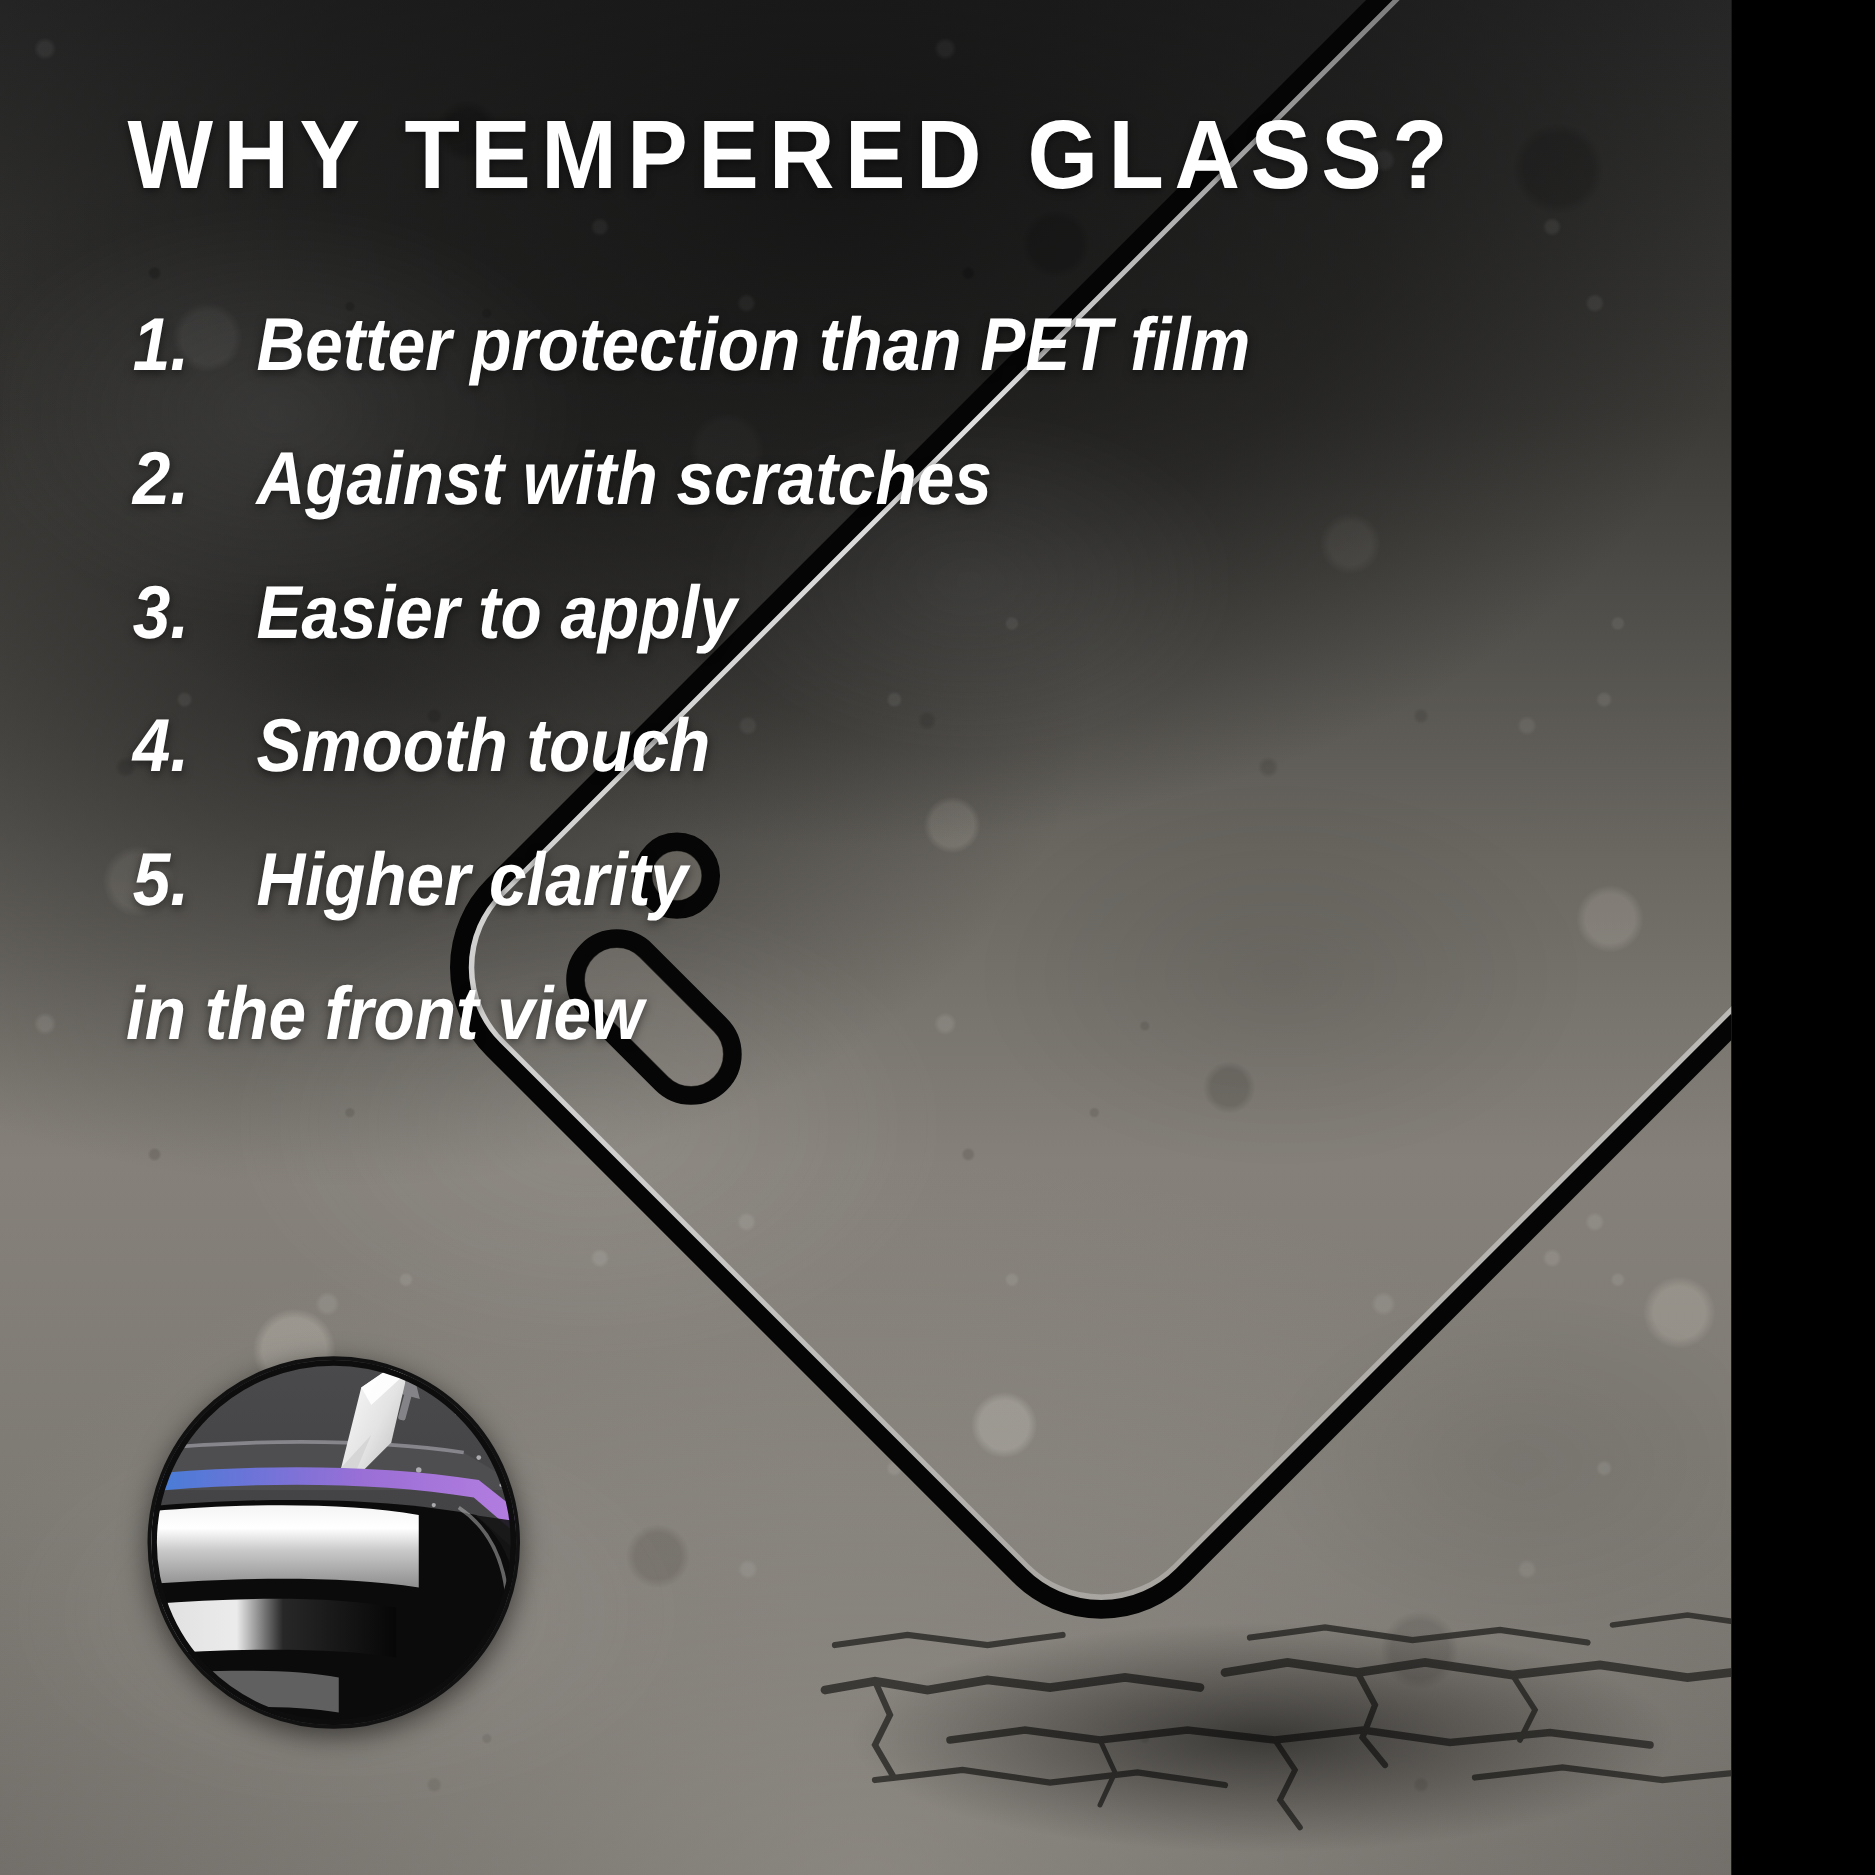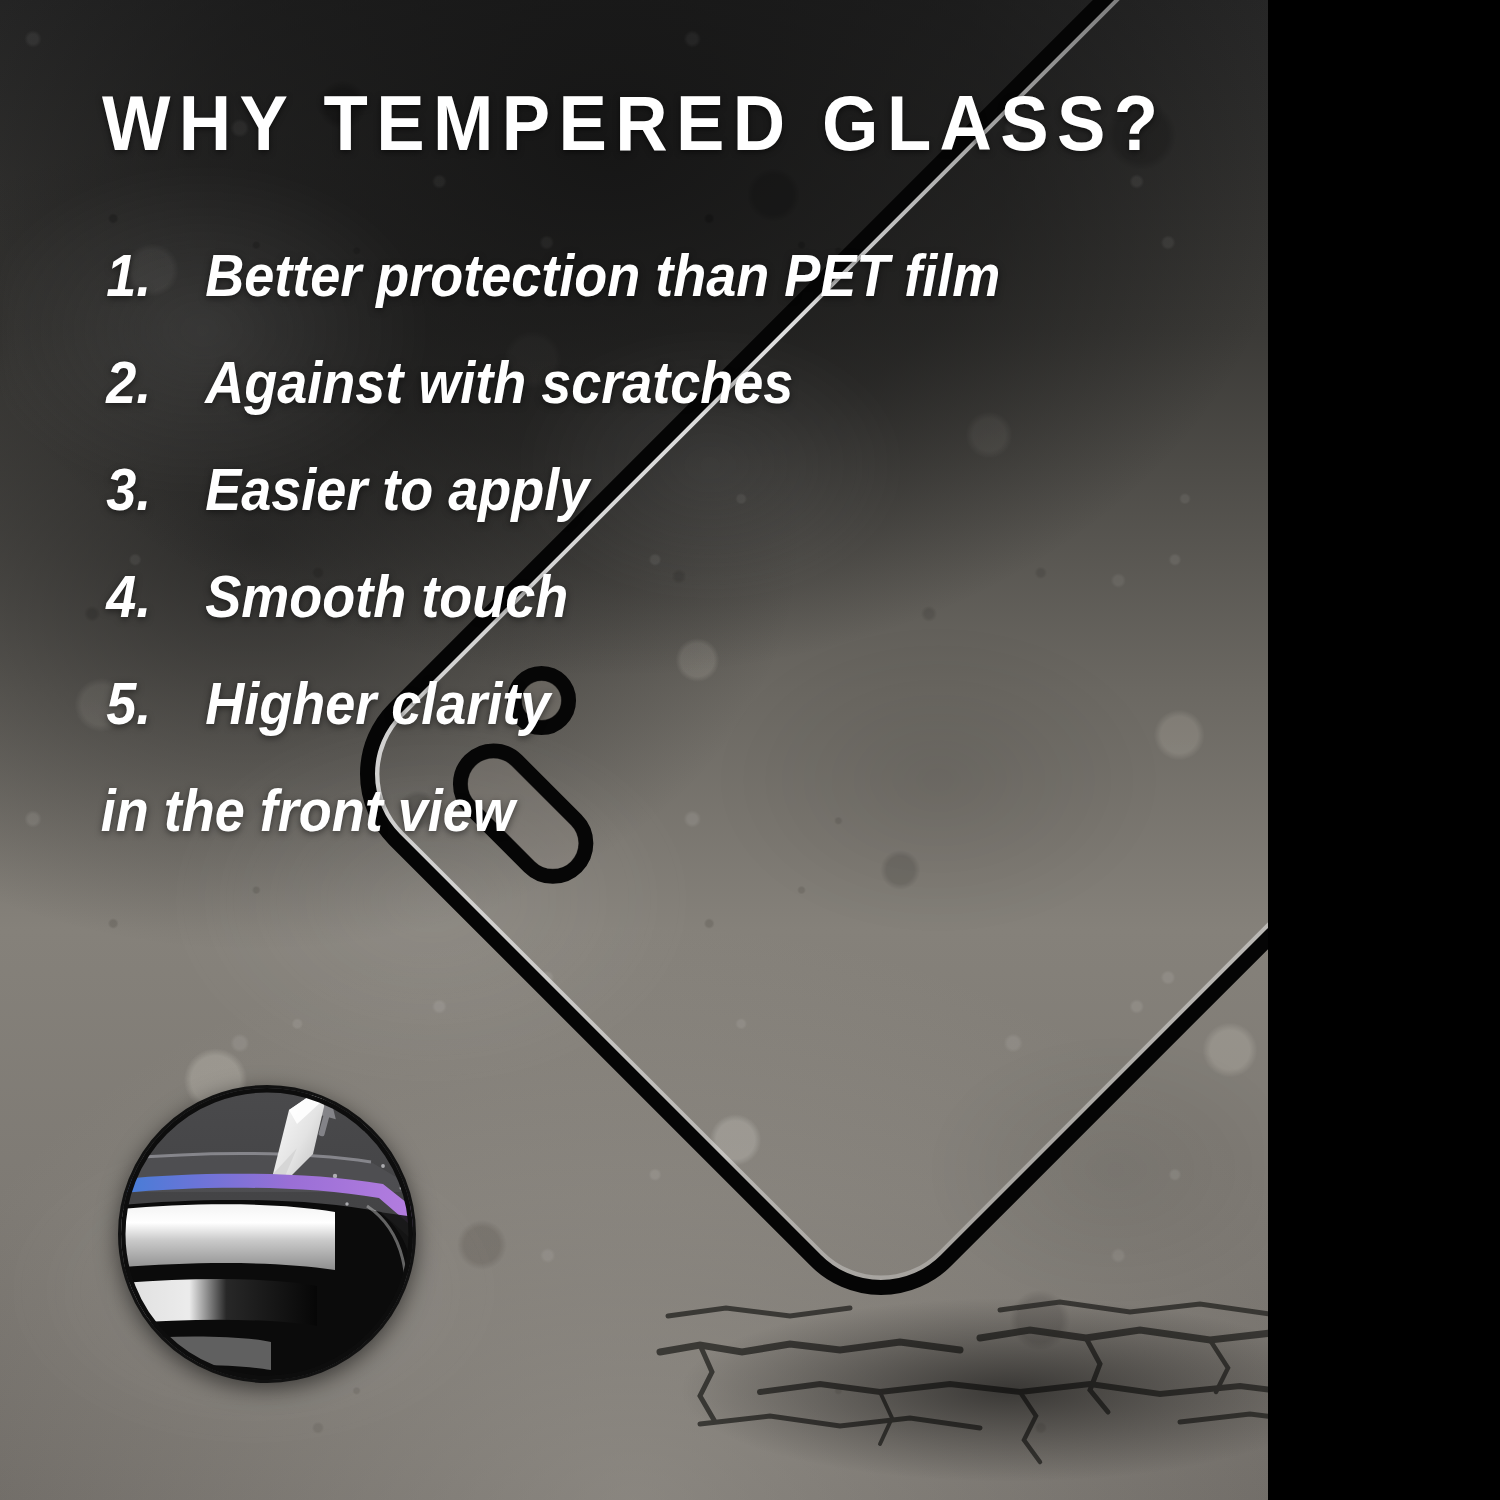--- a/index.html
+++ b/index.html
@@ -1,18 +1,18 @@
 <!DOCTYPE html>
 <html><head>
 <meta charset="utf-8">
 <style>
   html,body{margin:0;padding:0;background:#000;}
   #stage{
     position:relative;
-    width:1268px;height:1500px;
+    width:1385px;height:1500px;
     overflow:hidden;
     font-family:"Liberation Sans", sans-serif;
     background:#c2410c;
   }
 
   
   .bg-base{
     position:absolute;inset:0;
     background:
       radial-gradient(ellipse 70% 45% at 48% 10%,  rgba(20,20,20,.92) 0%, rgba(20,20,20,.55) 45%, rgba(20,20,20,0) 78%),

